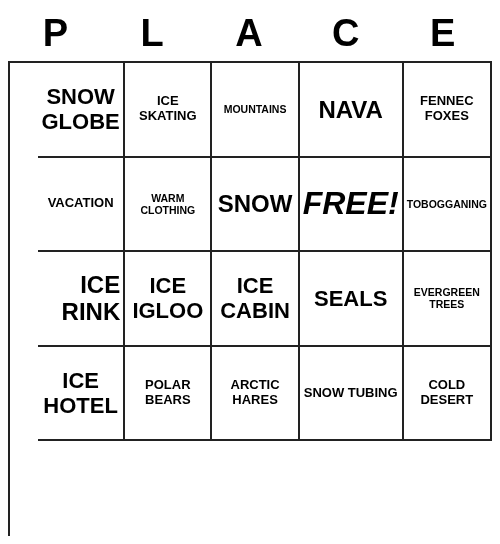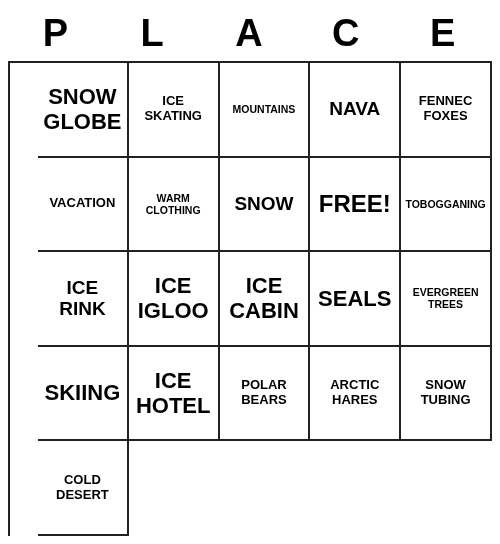--- a/index.html
+++ b/index.html
@@ -49,27 +49,29 @@
     }
     .cell-text {
       font-size: 13px;
       font-weight: bold;
       text-transform: uppercase;
     }
     .cell-text.large {
       font-size: 22px;
     }
     .cell-text.xlarge {
-      font-size: 19px;
+      font-size: 24px;
+      text-align: right;
     }
     .cell-text.small {
       font-size: 10.5px;
     }
     .cell-text.free {
-      font-size: 24px;
+      font-size: 32px;
+      font-style: italic;
     }
   </style>
 </head>
 <body>
 
 <div class="bingo-title">
   <span>P</span>
   <span>L</span>
   <span>A</span>
   <span>C</span>
@@ -116,23 +118,20 @@
     <div class="cell">
       <span class="cell-text large">ICE CABIN</span>
     </div>
     <div class="cell">
       <span class="cell-text large">SEALS</span>
     </div>
     <div class="cell">
       <span class="cell-text small">EVERGREEN TREES</span>
     </div>
     <div class="cell">
-      <span class="cell-text large">SKIING</span>
-    </div>
-    <div class="cell">
       <span class="cell-text large">ICE HOTEL</span>
     </div>
     <div class="cell">
       <span class="cell-text">POLAR BEARS</span>
     </div>
     <div class="cell">
       <span class="cell-text">ARCTIC HARES</span>
     </div>
     <div class="cell">
       <span class="cell-text">SNOW TUBING</span>

